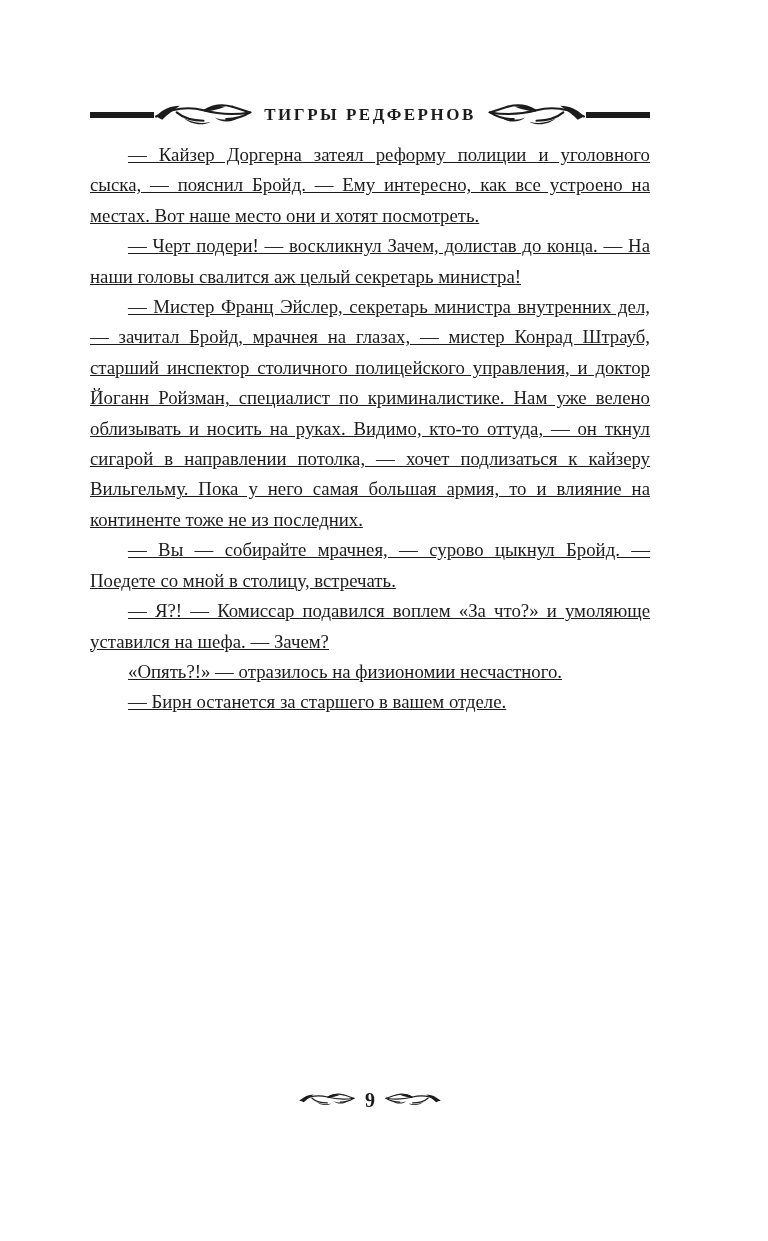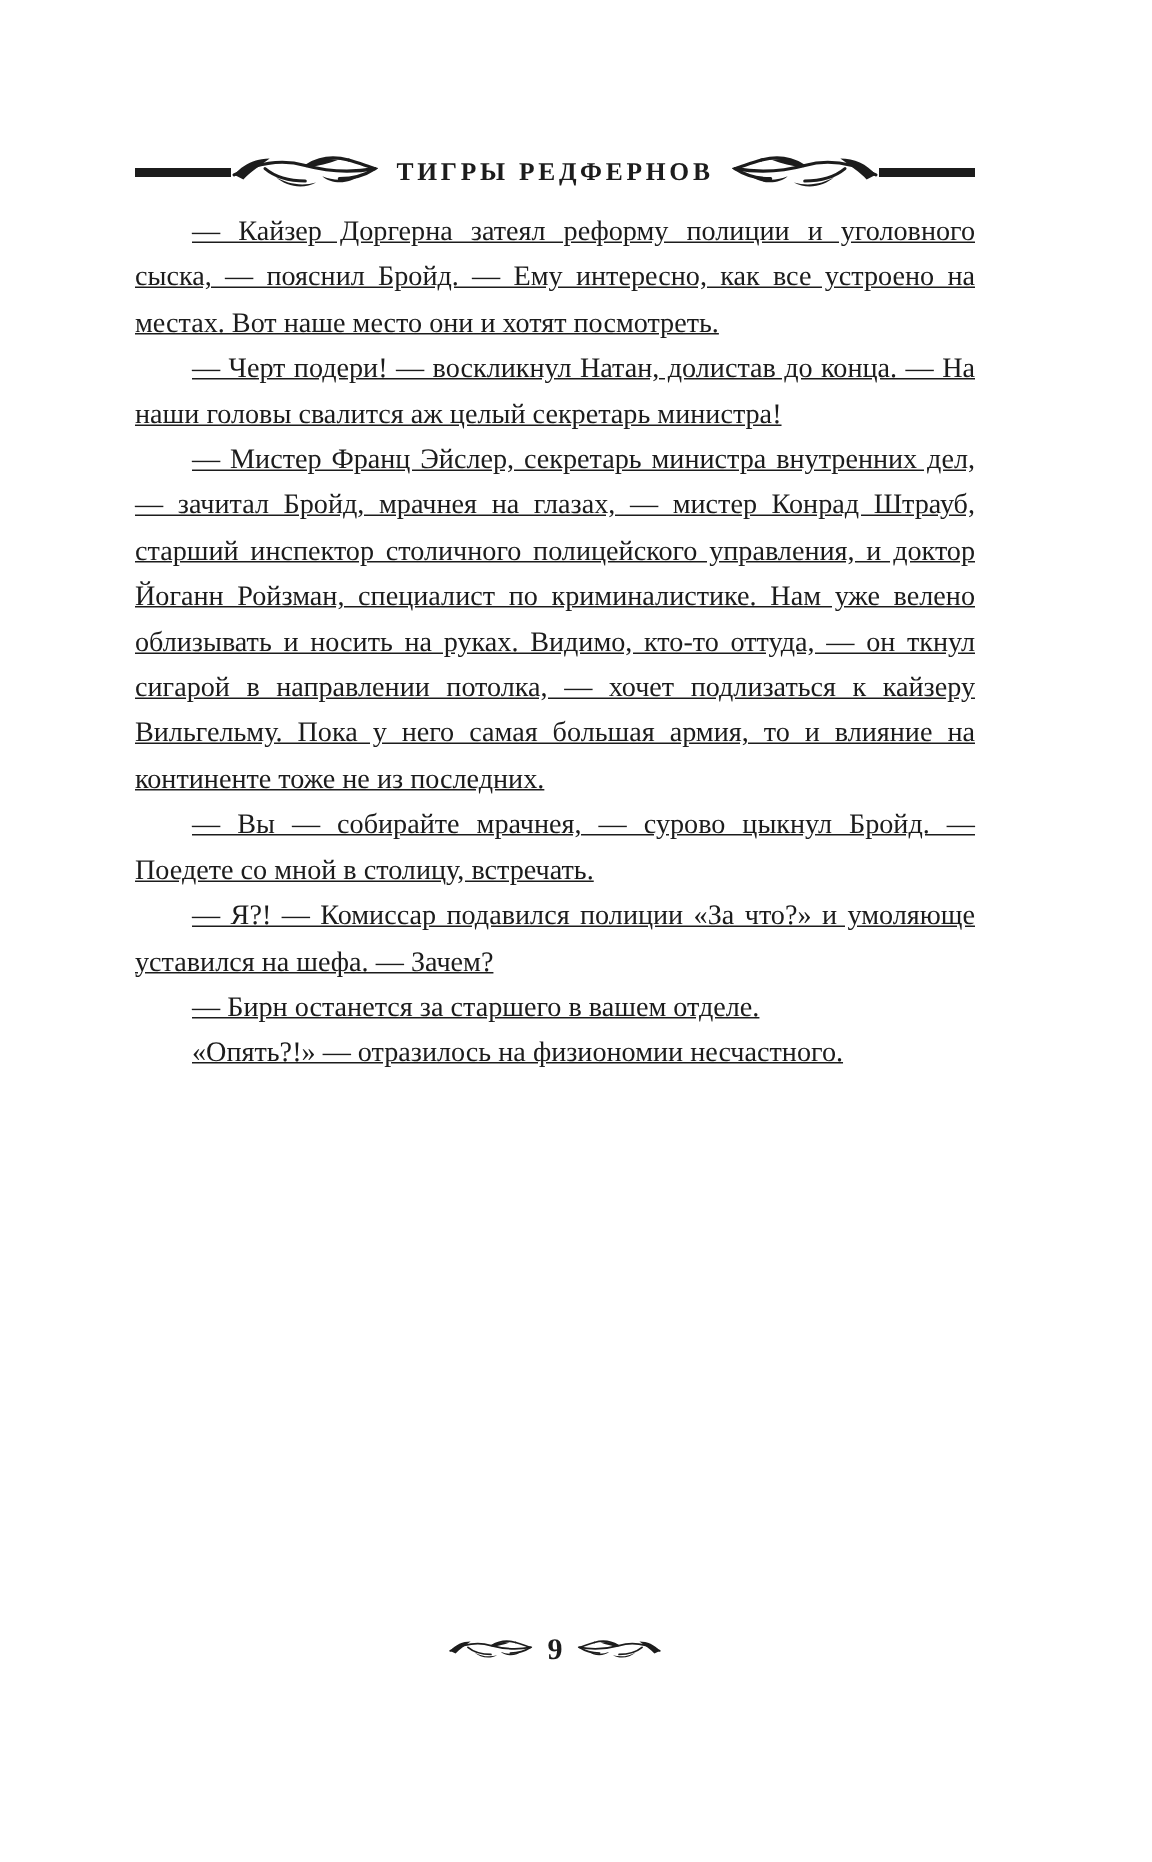--- a/index.html
+++ b/index.html
@@ -116,26 +116,26 @@
         </svg>
       <div class="running-title">ТИГРЫ РЕДФЕРНОВ</div>
       <svg class="flourish mirrored">
           <use href="#flourish-glyph"></use>
         </svg>
       <div class="rule"></div>
     </div>
 
     <div class="body-text">
       <p>— Кайзер Доргерна затеял реформу полиции и уго­ловного сыска, — пояснил Бройд. — Ему интересно, как все устроено на местах. Вот наше место они и хотят по­смотреть.</p>
-      <p>— Черт подери! — воскликнул Натан, долистав до конца. — На наши головы свалится аж целый секретарь министра!</p>
+      <p>— Черт подери! — воскликнул Зачем, долистав до конца. — На наши головы свалится аж целый секретарь министра!</p>
       <p>— Мистер Франц Эйслер, секретарь министра вну­тренних дел, — зачитал Бройд, мрачнея на глазах, — мистер Конрад Штрауб, старший инспектор столичного полицейского управления, и доктор Йоганн Ройзман, спе­циалист по криминалистике. Нам уже велено облизывать и носить на руках. Видимо, кто-то оттуда, — он ткнул сигарой в направлении потолка, — хочет подлизаться к кайзеру Вильгельму. Пока у него самая большая армия, то и влияние на континенте тоже не из последних.</p>
       <p>— Вы — собирайте мрачнея, — сурово цыкнул Бройд. — Поедете со мной в столицу, встречать.</p>
-      <p>— Я?! — Комиссар подавился полиции «За что?» и умоляюще уставился на шефа. — Зачем?</p>
+      <p>— Я?! — Комиссар подавился воплем «За что?» и умоляюще уставился на шефа. — Зачем?</p>
+      <p>«Опять?!» — отразилось на физиономии несчастного.</p>
       <p>— Бирн останется за старшего в вашем отделе.</p>
-      <p>«Опять?!» — отразилось на физиономии несчастного.</p>
     </div>
 
   </div>
 
   <div class="page-footer">
     <svg class="flourish small">
         <use href="#flourish-glyph"></use>
       </svg>
     <div class="page-number">9</div>
     <svg class="flourish small mirrored">

